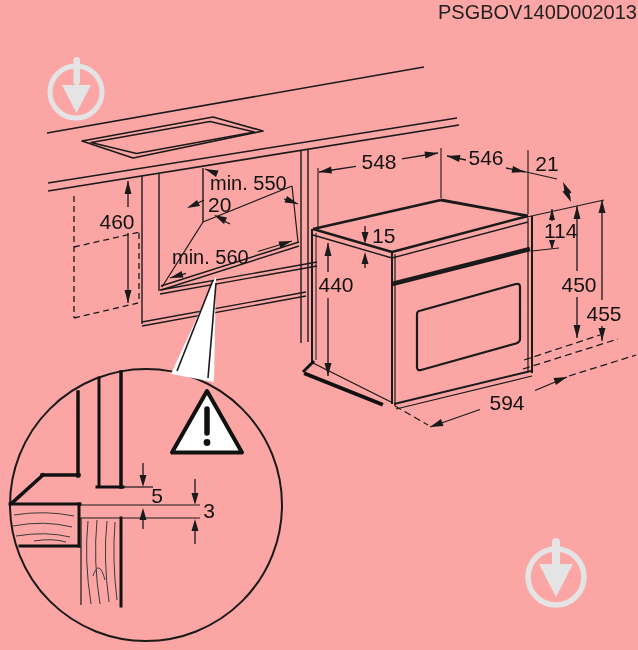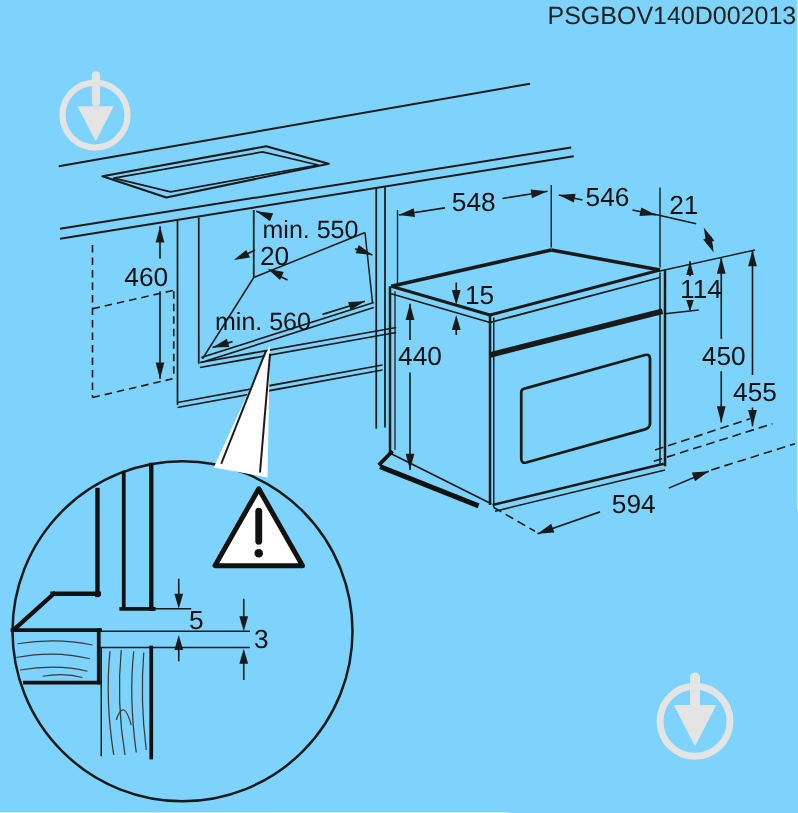--- a/index.html
+++ b/index.html
@@ -1,19 +1,19 @@
 <!DOCTYPE html>
 <html><head>
 <meta charset="utf-8">
 <style>
   html, body { margin: 0; padding: 0; background: #ffffff; }
   .stage {
     position: relative;
     width: 638px; height: 650px;
-    background: #7dd3fc;
+    background: #fca5a5;
     font-family: "Liberation Sans", sans-serif;
     overflow: hidden;
   }
   svg { display: block; }
   .dim-text {
     font-family: "Liberation Sans", sans-serif;
     font-size: 21px;
     fill: #111111;
   }
   .dim-text-sm { font-size: 20px; }

